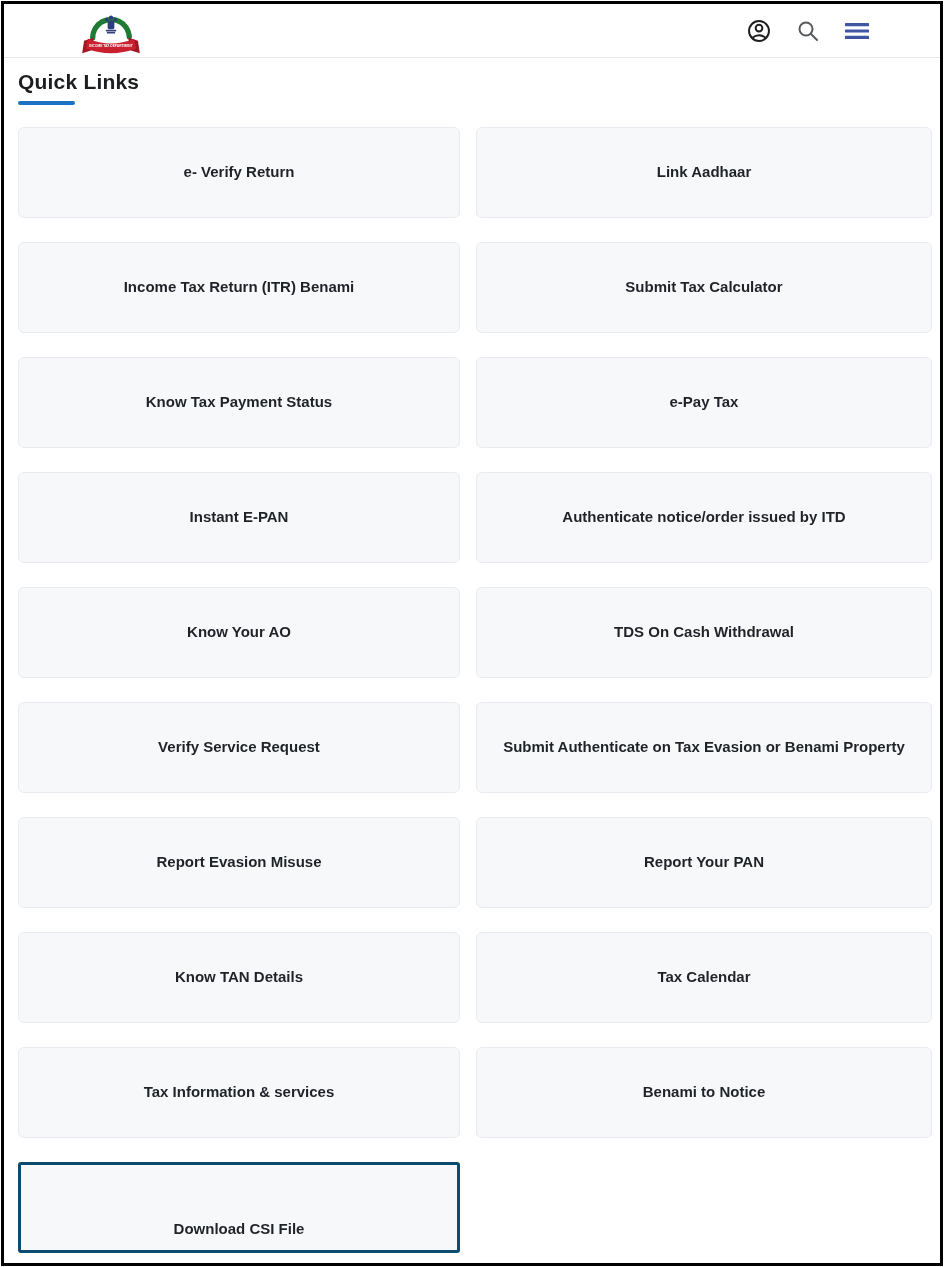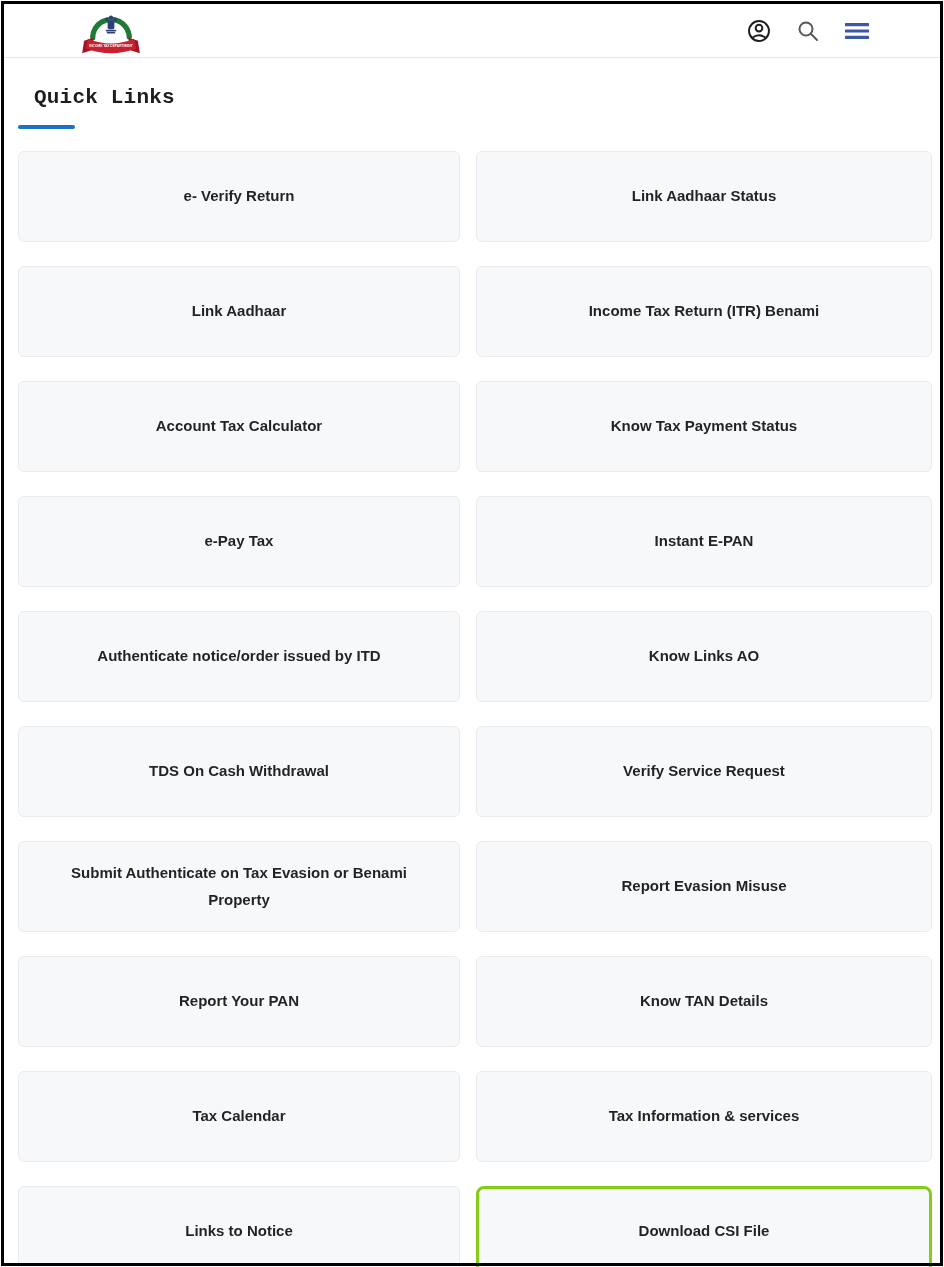--- a/index.html
+++ b/index.html
@@ -25,43 +25,42 @@
   .header-icons {
     display: flex; align-items: center; gap: 16px; margin-right: 66px;
   }
   .icon-btn {
     background: none; border: none; padding: 4px; cursor: pointer;
     display: flex; align-items: center; justify-content: center;
   }
   
   main { padding: 12px 14px 0 18px; }
   h1 {
-    margin: 16px; font-size: 21px; font-weight: 700; color: #1c1e21;
+    margin: 0; font-size: 21px; font-weight: 700; color: #1c1e21;
     letter-spacing: 0.2px;
-    font-family: Liberation Mono, monospace;
   }
   .title-underline {
     width: 57px; height: 4px; background: #1b72c3; border-radius: 2px;
     margin-top: 7px;
   }
   .grid {
     margin-top: 22px; display: grid;
     grid-template-columns: 442px 456px;
     column-gap: 16px; row-gap: 24px;
   }
   .card {
     box-sizing: border-box; height: 91px;
     background: #f7f8fa; border: 1px solid #e9ebf0; border-radius: 6px;
     display: flex; align-items: center; justify-content: center;
     text-align: center; padding: 8px 22px; cursor: pointer;
   }
   .card span {
     font-size: 15px; font-weight: 600; color: #1f2328; line-height: 1.75;
   }
-  .card.focused { border: 3px solid #84cc16; border-radius: 8px; }
+  .card.focused { border: 3px solid #0c4a6e; border-radius: 3px; align-items: flex-end; }
 </style>
 </head>
 <body>
 
 <div class="frame"></div>
 
 <header>
   <div class="logo">
     <svg width="62" height="50" viewBox="0 0 64 52">
 
@@ -108,45 +107,42 @@
 </header>
 
 <main>
   <h1>Quick Links</h1>
   <div class="title-underline"></div>
   <div class="grid" id="quick-links-grid">
       <div class="card">
         <span>e- Verify Return</span>
       </div>
       <div class="card">
-        <span>Link Aadhaar Status</span>
-      </div>
-      <div class="card">
         <span>Link Aadhaar</span>
       </div>
       <div class="card">
         <span>Income Tax Return (ITR) Benami</span>
       </div>
       <div class="card">
-        <span>Account Tax Calculator</span>
+        <span>Submit Tax Calculator</span>
       </div>
       <div class="card">
         <span>Know Tax Payment Status</span>
       </div>
       <div class="card">
         <span>e-Pay Tax</span>
       </div>
       <div class="card">
         <span>Instant E-PAN</span>
       </div>
       <div class="card">
         <span>Authenticate notice/order issued by ITD</span>
       </div>
       <div class="card">
-        <span>Know Links AO</span>
+        <span>Know Your AO</span>
       </div>
       <div class="card">
         <span>TDS On Cash Withdrawal</span>
       </div>
       <div class="card">
         <span>Verify Service Request</span>
       </div>
       <div class="card">
         <span>Submit Authenticate on Tax Evasion or Benami Property</span>
       </div>
@@ -159,19 +155,19 @@
       <div class="card">
         <span>Know TAN Details</span>
       </div>
       <div class="card">
         <span>Tax Calendar</span>
       </div>
       <div class="card">
         <span>Tax Information &amp; services</span>
       </div>
       <div class="card">
-        <span>Links to Notice</span>
+        <span>Benami to Notice</span>
       </div>
       <div class="card focused">
         <span>Download CSI File</span>
       </div>
     </div>
 </main>
 
 </body></html>

